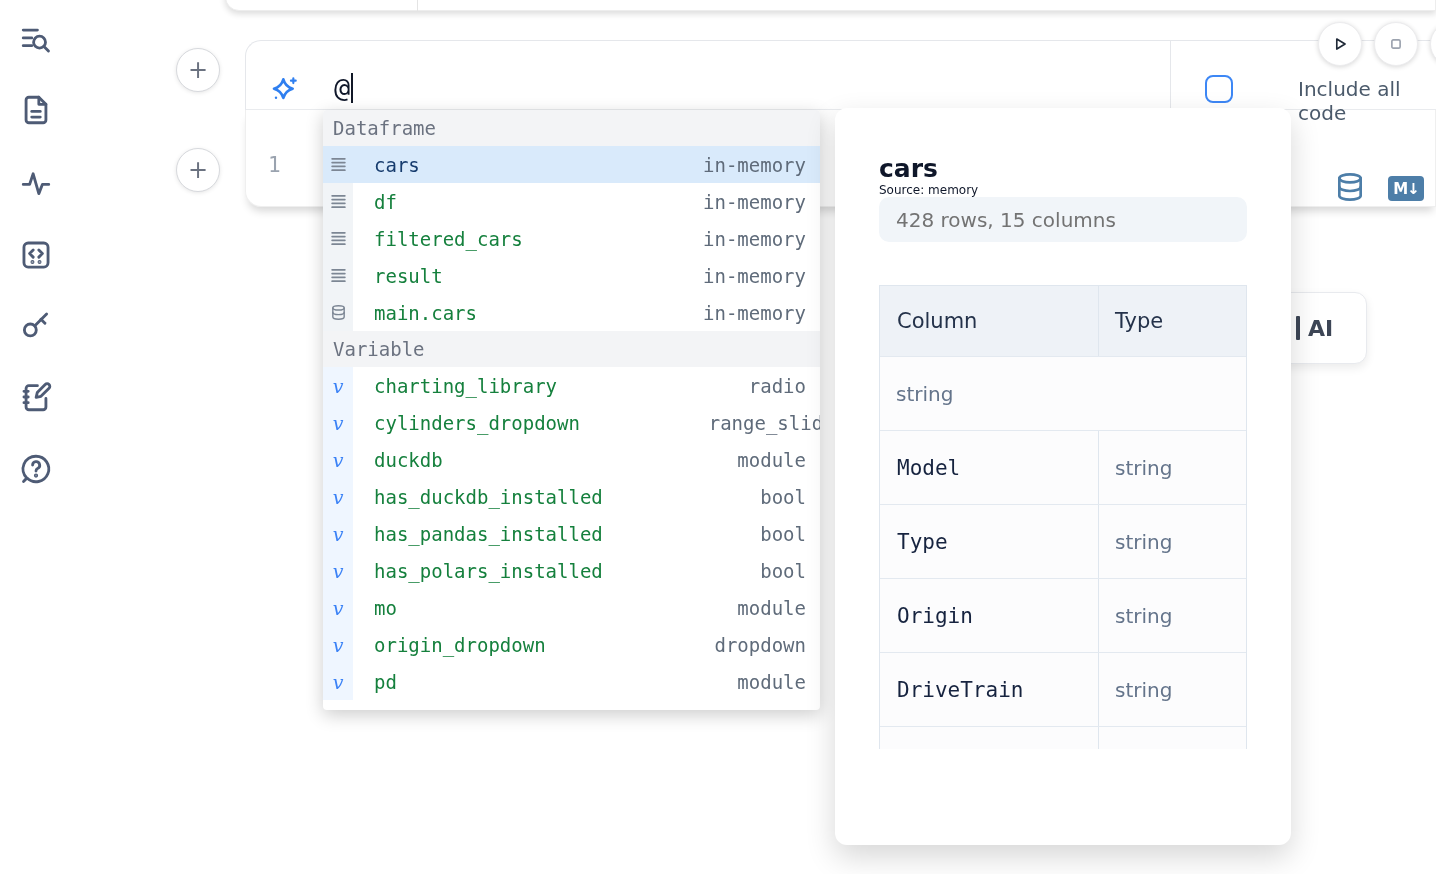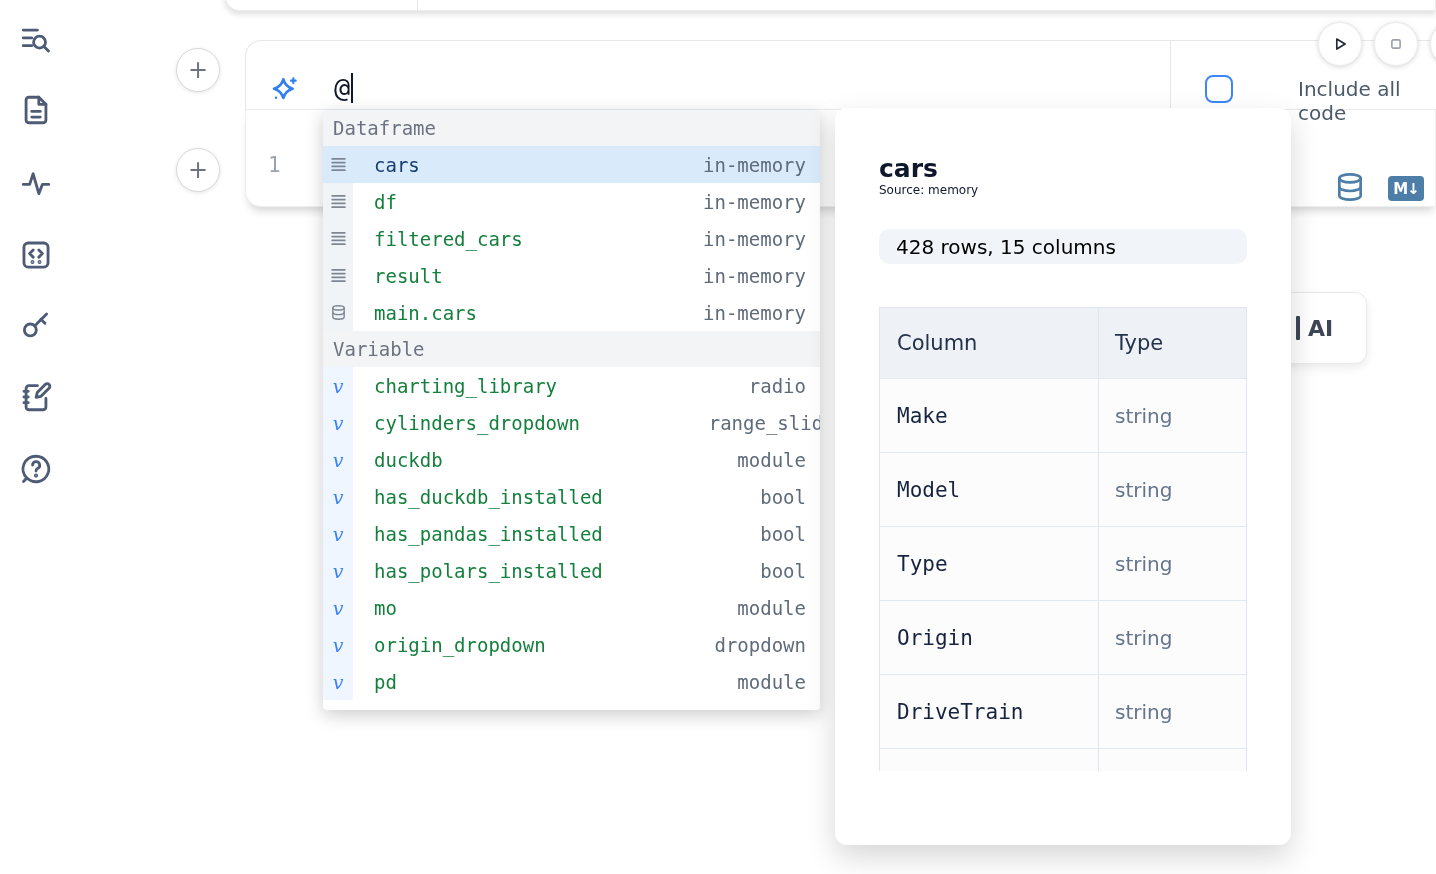--- a/index.html
+++ b/index.html
@@ -84,22 +84,22 @@
   .ac-row[data-icon="variable"]  .ic-variable  { display:flex; }
   .ic-dataframe svg, .ic-database svg { width:17px; height:17px; color:#7c8694; }
   .ic-variable { font-family:"DejaVu Serif",serif; font-style:italic; color:#3b82f6;
     font-size:19px; }
 
   
   .preview { left:835px; top:108px; width:456px; height:737px; background:#fff; z-index:6;
     border-radius:12px; box-shadow:0 12px 30px rgba(0,0,0,.16); padding:44px; }
   .pv-title { font-size:25px; font-weight:bold; color:#0f172a; margin-top:2px; }
   .pv-source { font-size:12px; color:#0f172a; }
-  .pv-badge { margin-top:32px; width:368px; height:35px; background:#f1f5f9; border-radius:10px;
-    display:flex; align-items:center; padding-left:17px; font-size:20px; color:#000000; }
+  .pv-badge { width:368px; height:45px; background:#f1f5f9; border-radius:10px;
+    display:flex; align-items:center; padding-left:17px; font-size:20px; color:#737373; }
   .pv-table { margin-top:43px; width:368px; height:464px; overflow:hidden;
     border:1px solid #dfe6ee; border-bottom:none; }
   .pv-tr { display:flex; border-bottom:1px solid #e3e9f0; }
   .pv-th { height:71px; background:#eef2f7; }
   .pv-td-row { height:74px; background:#fcfcfd; }
   .pv-c1 { width:219px; border-right:1px solid #dfe6ee; display:flex; align-items:center;
     padding-left:17px; }
   .pv-c2 { flex:1; display:flex; align-items:center; padding-left:16px; }
   .pv-th .pv-c1, .pv-th .pv-c2 { font-size:21px; color:#24324a; }
   .pv-td-row .pv-c1 { font-family:"DejaVu Sans Mono",monospace; font-size:21px; color:#16233f; }
@@ -391,21 +391,20 @@
     <div class="pv-title">cars</div>
     <div class="pv-source">Source: memory</div>
     <div class="pv-badge">428 rows, 15 columns</div>
     <div class="pv-table" id="preview-table">
       <div class="pv-tr pv-th">
         <div class="pv-c1">Column</div>
         <div class="pv-c2">Type</div>
       </div>
 
     <div class="pv-tr pv-td-row">
-      <div class="pv-c1">Make</div>
       <div class="pv-c2">string</div>
     </div>
 
     <div class="pv-tr pv-td-row">
       <div class="pv-c1">Model</div>
       <div class="pv-c2">string</div>
     </div>
 
     <div class="pv-tr pv-td-row">
       <div class="pv-c1">Type</div>

